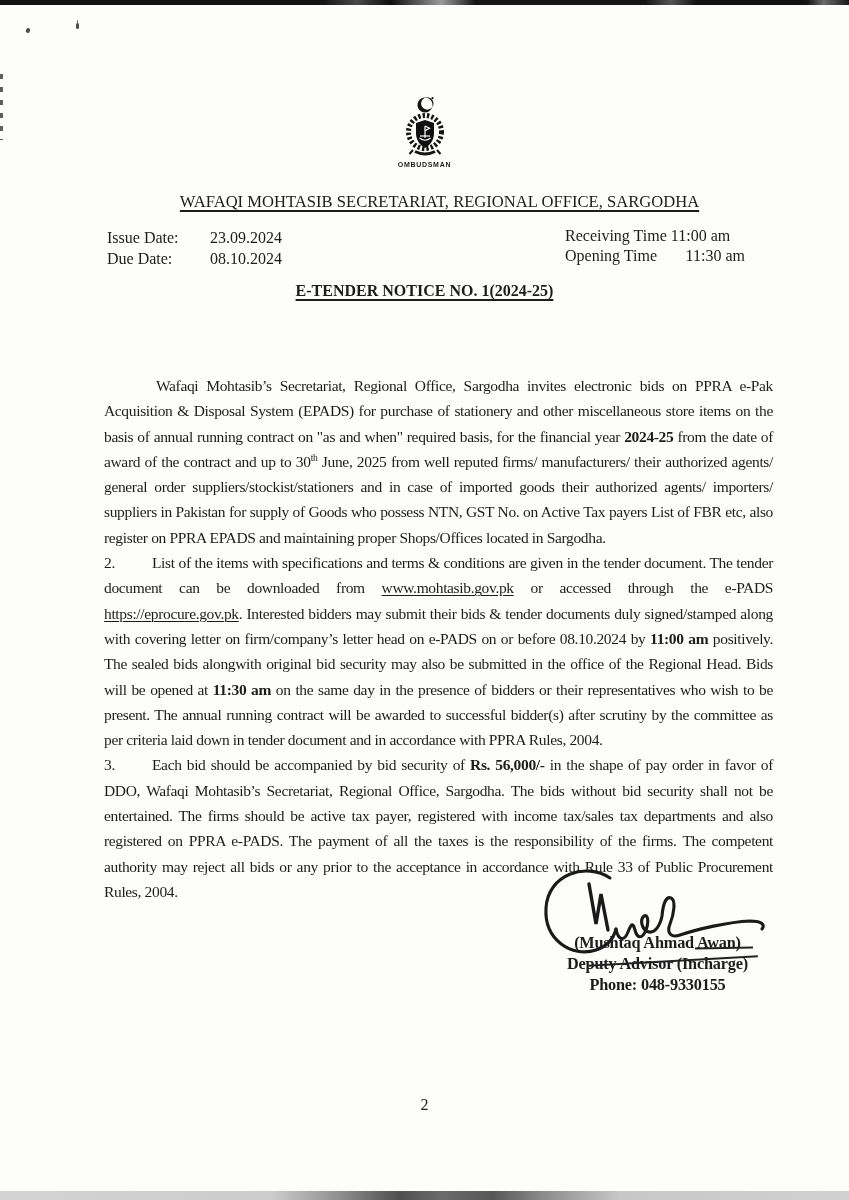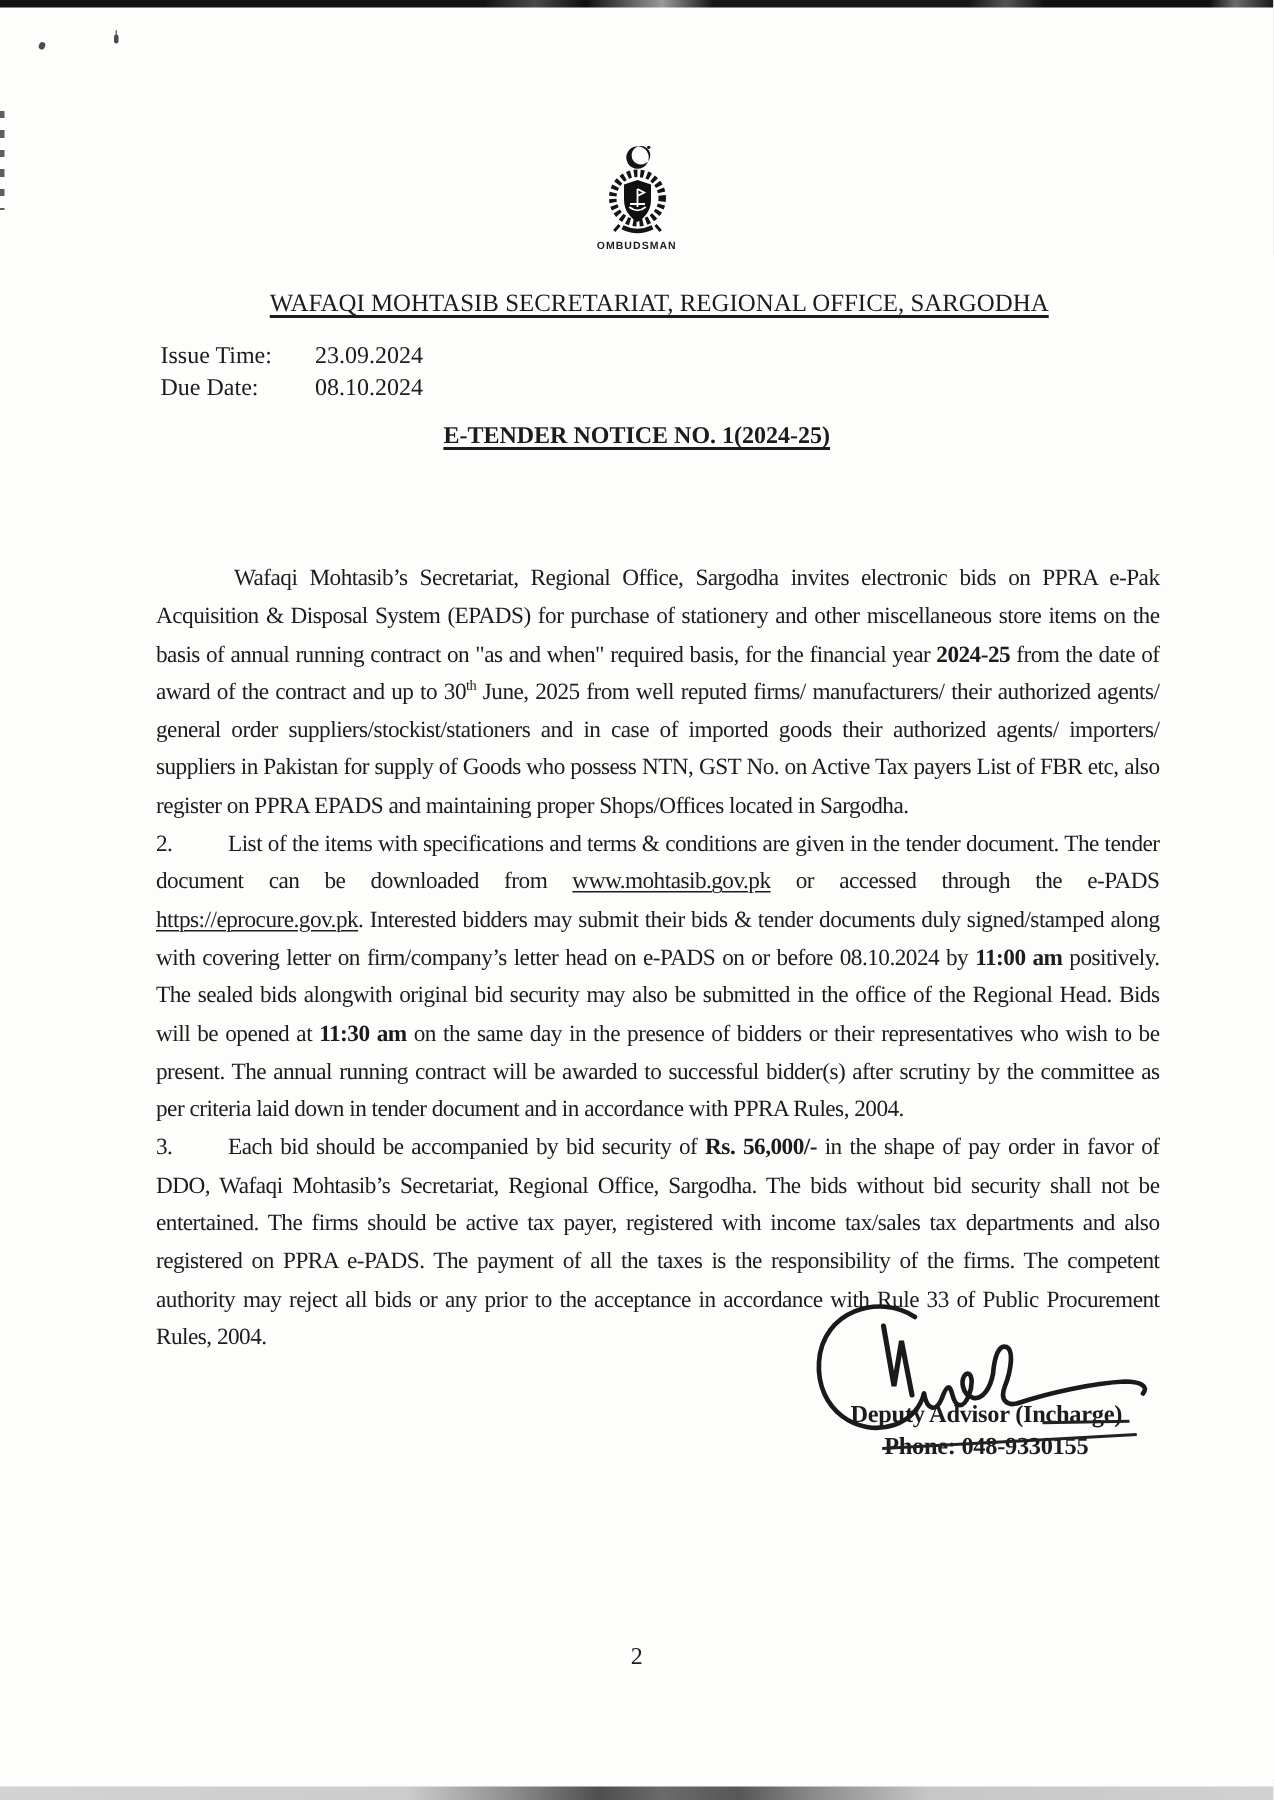--- a/index.html
+++ b/index.html
@@ -100,26 +100,33 @@
     <div class="logo-caption">OMBUDSMAN</div>
   </div>
 
   <div class="center-line org-line">
     <span>WAFAQI MOHTASIB SECRETARIAT, REGIONAL OFFICE, SARGODHA</span>
   </div>
 
   <div class="meta">
     <div class="meta-left">
       <div class="row">
-        <span class="lbl">Issue Time:</span>
+        <span class="lbl">Issue Date:</span>
         <span>23.09.2024</span>
       </div>
       <div class="row">
         <span class="lbl">Due Date:</span>
         <span>08.10.2024</span>
+      </div>
+    </div>
+    <div class="meta-right">
+      <span class="solo">Receiving Time 11:00 am</span>
+      <div class="row">
+        <span>Opening Time</span>
+        <span>11:30 am</span>
       </div>
     </div>
   </div>
 
   <div class="center-line tender-title">
     <span>E-TENDER NOTICE NO. 1(2024-25)</span>
   </div>
 
   <div class="body-text">
     <p class="p-indent"><span><span>Wafaqi Mohtasib’s Secretariat, Regional Office, Sargodha invites electronic bids on PPRA e-Pak Acquisition &amp; Disposal System (EPADS) for purchase of stationery and other miscellaneous store items on the basis of annual running contract on "as and when" required basis, for the financial year </span><span class="b">2024-25</span><span> from the date of award of the contract and up to 30</span><sup>th</sup><span> June, 2025 from well reputed firms/ manufacturers/ their authorized agents/ general order suppliers/stockist/stationers and in case of imported goods their authorized agents/ importers/ suppliers in Pakistan for supply of Goods who possess NTN, GST No. on Active Tax payers List of FBR etc, also register on PPRA EPADS and maintaining proper Shops/Offices located in Sargodha.</span></span></p>
@@ -128,20 +135,21 @@
   </div>
 
   <svg class="sig-svg" width="235" height="105" viewBox="0 0 235 105">
     <g fill="none" stroke="#1a1a1a" stroke-width="3.1" stroke-linecap="round">
       <path d="M72,12 C48,-4 10,8 8,42 C6,74 34,92 58,84 C70,80 76,71 78,63"></path>
       <path d="M51,18 L58,58 L63,28 L70,64" stroke-width="3.4"></path>
       <path d="M78,63 C80,74 86,76 90,66 C93,58 95,56 97,64 C99,72 104,74 108,64 C111,56 110,48 106,50 C102,53 103,64 111,66 C117,67 122,60 124,50 C125,38 128,30 133,32 C138,34 136,48 132,58 C128,68 134,72 142,69 C160,63 190,56 212,55 C222,55 228,58 224,63"></path>
     </g>
   </svg>
   <div class="sig-block">
+    <div>(Mushtaq Ahmad Awan)</div>
     <div>Deputy Advisor (Incharge)</div>
     <div>Phone: 048-9330155</div>
   </div>
   <div class="pen-line name-underline"></div>
   <div class="pen-line title-strike"></div>
 
   <div class="center-line page-num">2</div>
 
 </div>
 

